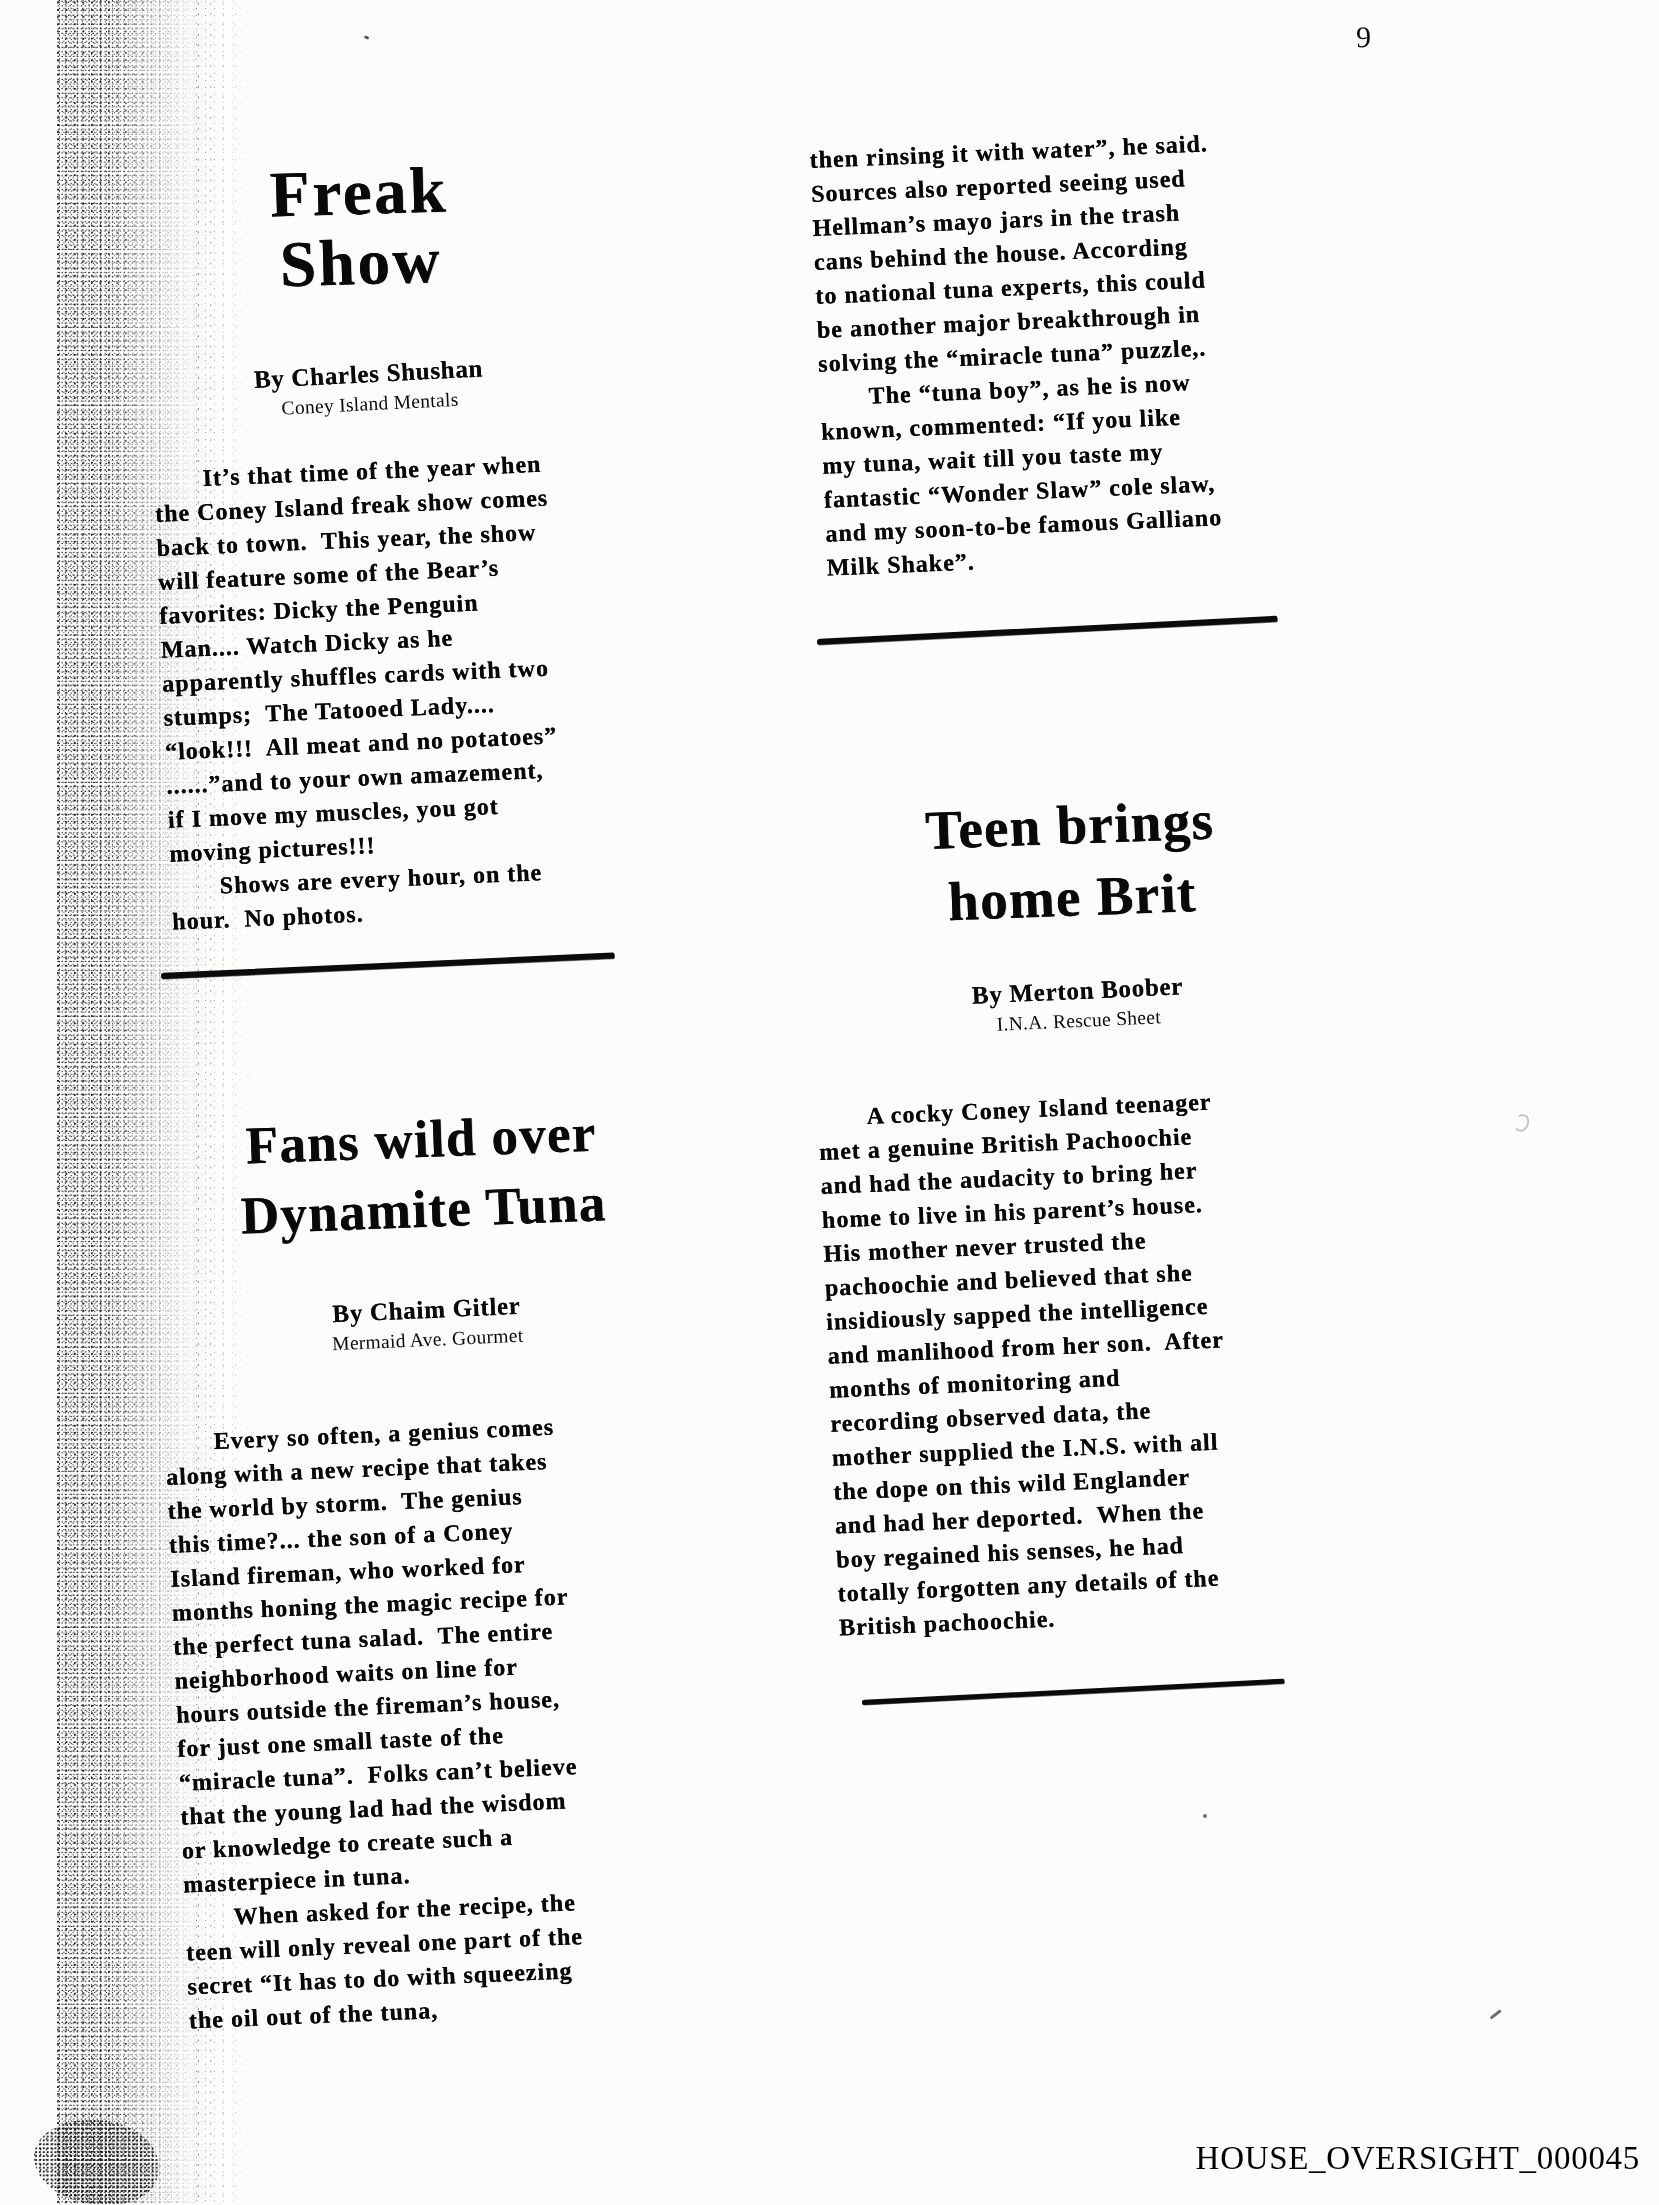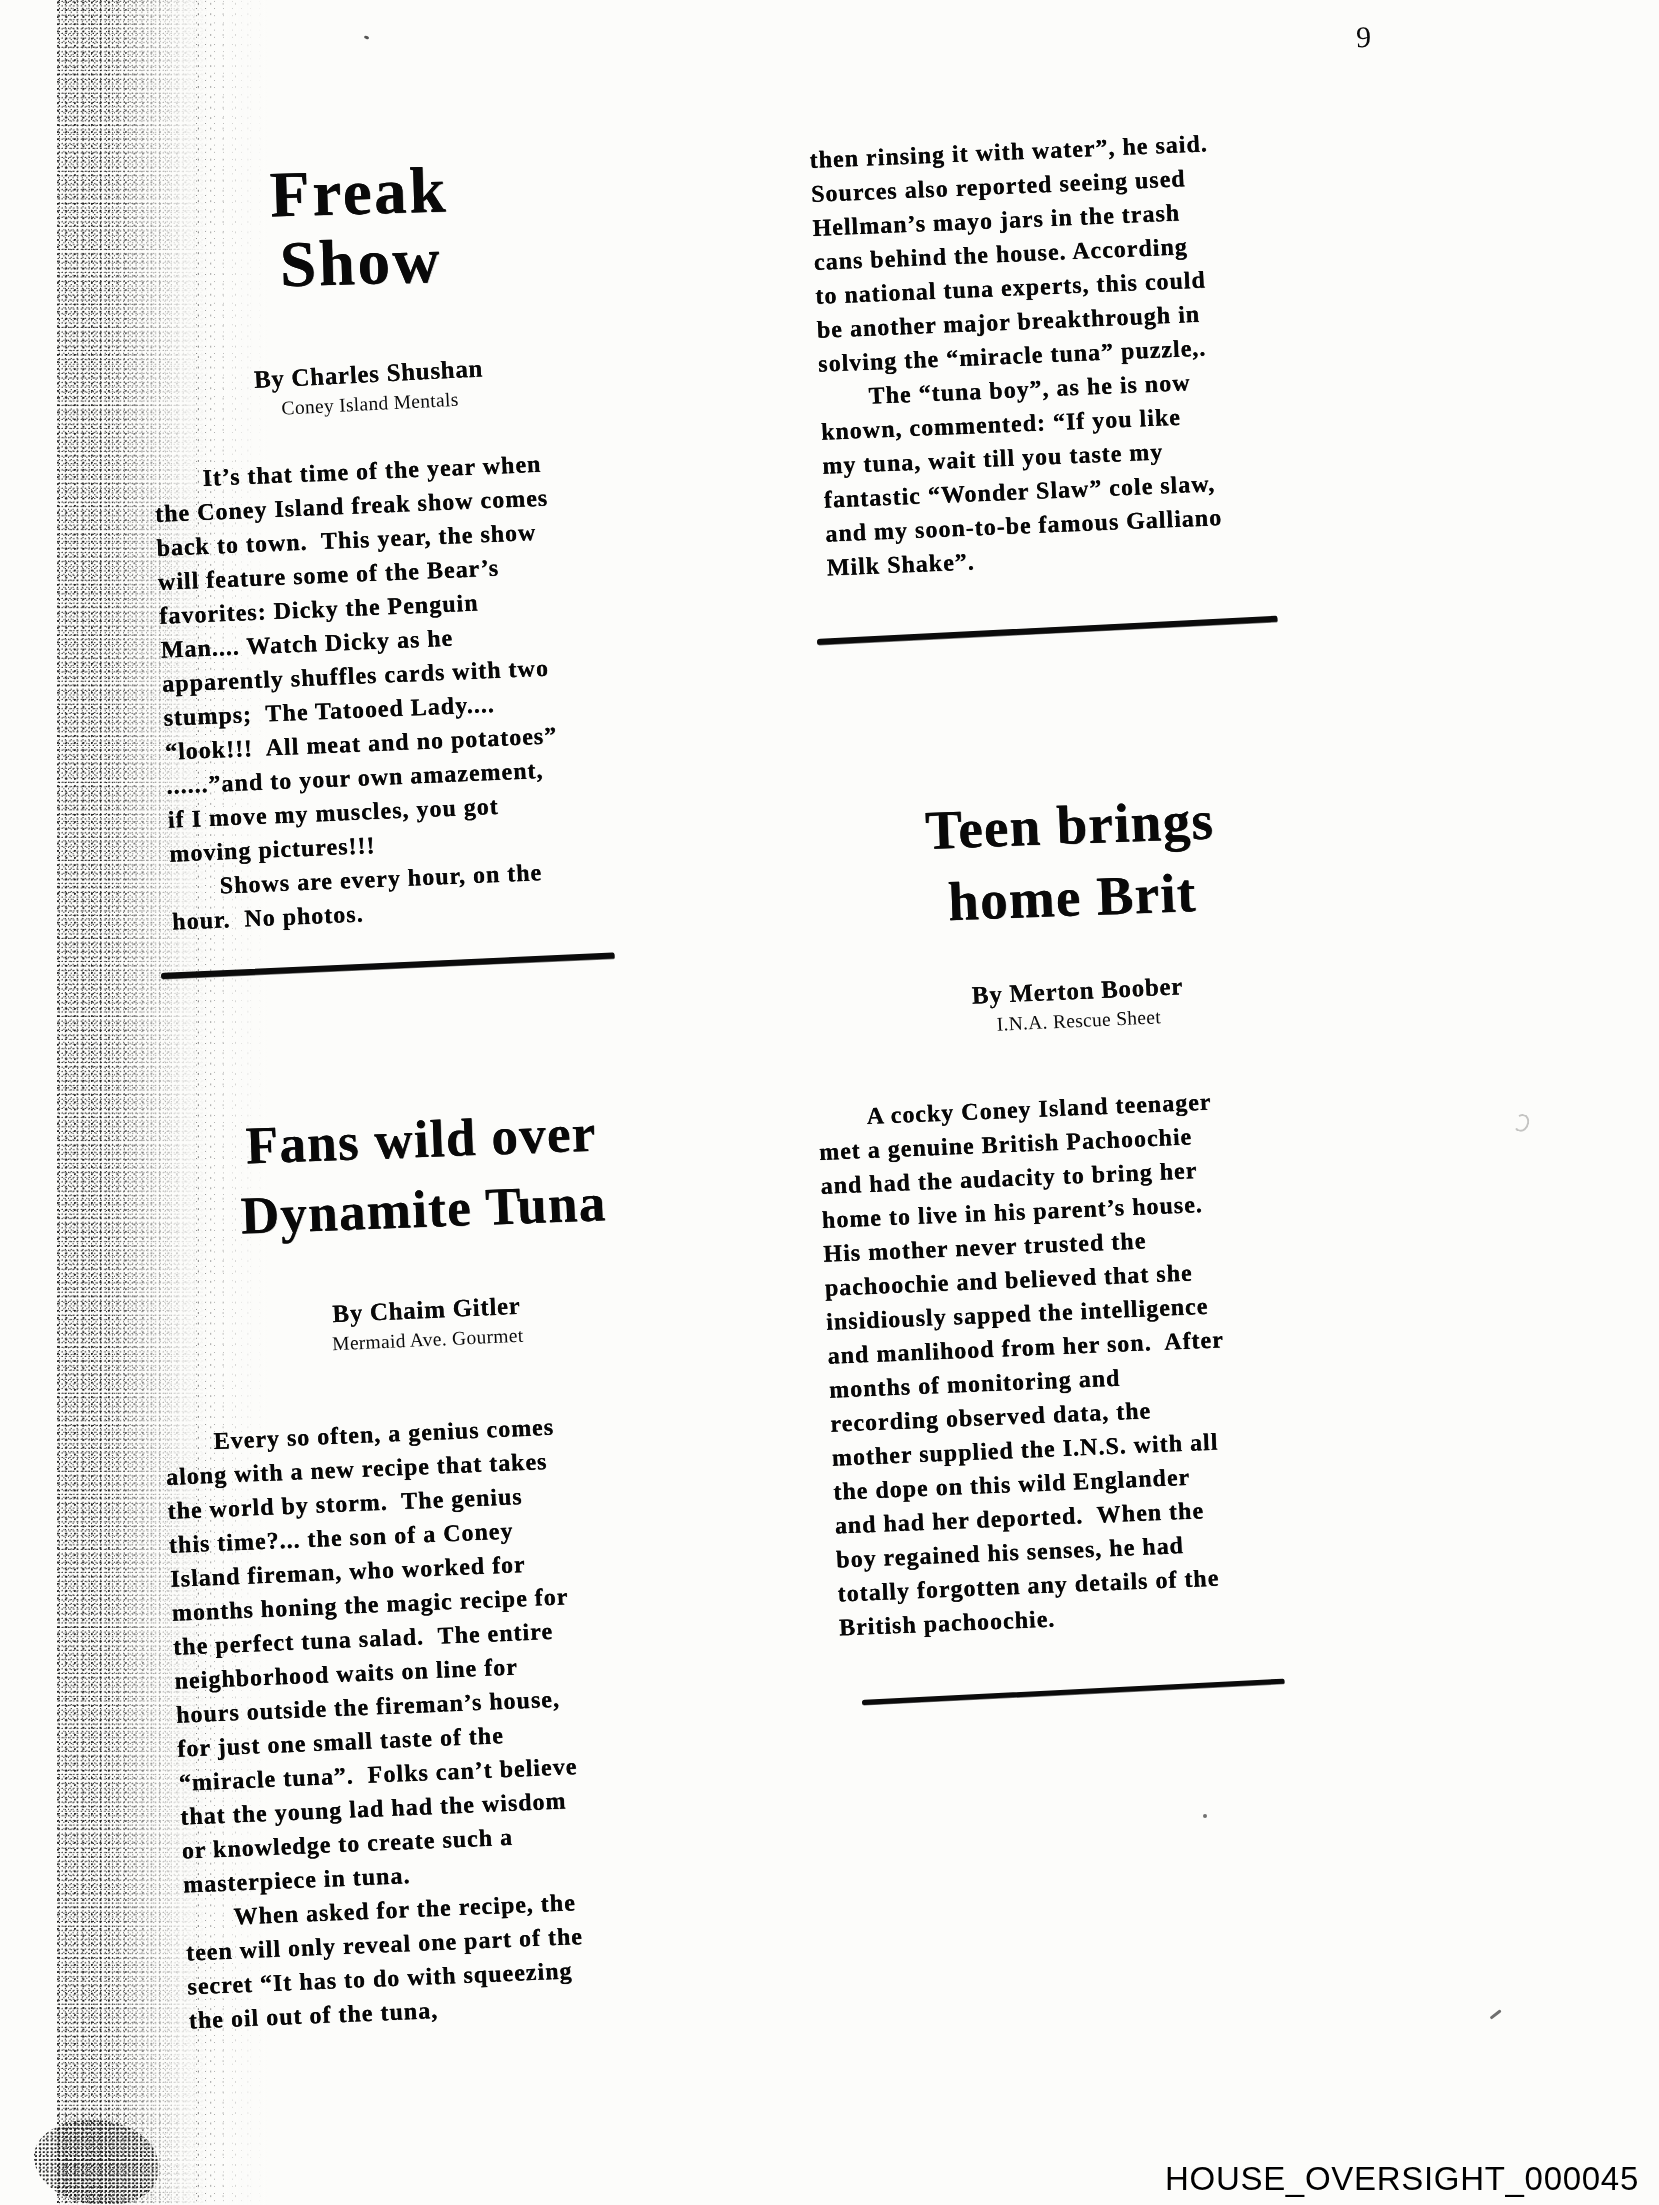--- a/index.html
+++ b/index.html
@@ -91,22 +91,22 @@
   .divider { position:absolute; background:#0b0b0b; transform-origin:0 50%;
     border-radius: 3.3px 2px 1.3px 2.6px;
     box-shadow: 0 0.7px 0 rgba(0,0,0,.55); }
   .d1 { left:161px;  top:973px; width:454px; height:5.9px; transform:rotate(-2.6deg); }
   .d2 { left:817px; top:639px;  width:461px; height:5.9px; transform:rotate(-2.9deg); }
   .d3 { left:862px; top:1700px; width:423px; height:5.2px; transform:rotate(-2.9deg); }
 
   .page-number { position:absolute; left:1356px; top:19.5px; font-size:30px;
     transform:rotate(-1deg); }
   .footer-stamp { position:absolute; left:1165px; top:2140px; width:475px;
-    text-align:left; font-family:Liberation Sans, sans-serif;
-    font-size:33px; letter-spacing:0.7px; color:#000;margin-top:20px; }
+    text-align:right; font-family:Liberation Serif, serif;
+    font-size:33px; letter-spacing:0.7px; color:#000; }
 </style>
 </head>
 <body>
 
 <div class="page">
 
   <div class="speckle-band"></div>
   <div class="speckle-sparse"></div>
   <div class="blob-bottom-left"></div>
   <div class="speck-a"></div>

